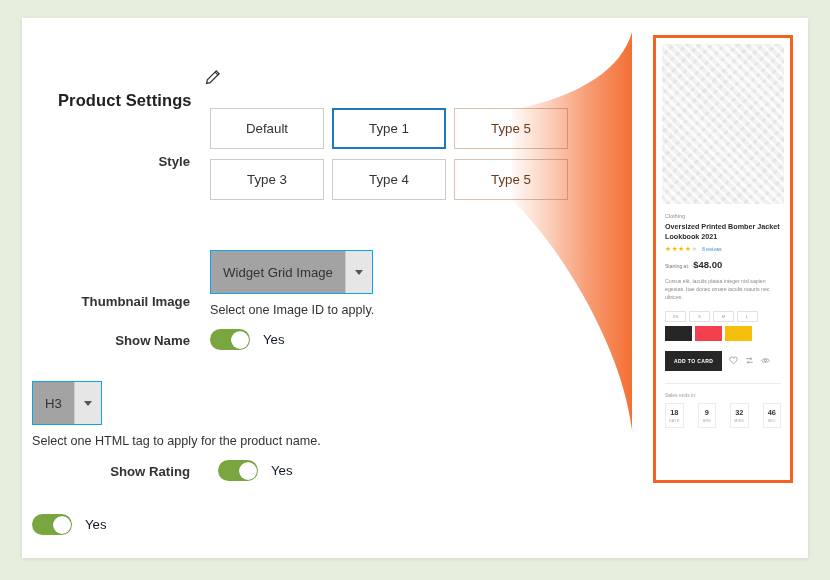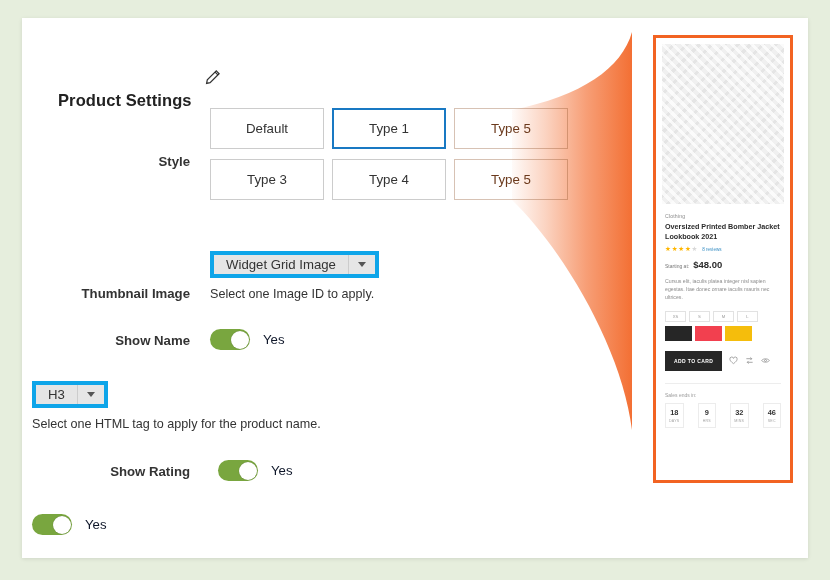--- a/index.html
+++ b/index.html
@@ -86,23 +86,23 @@
   }
   .style-btn.under-beam {
     background: transparent;
     border-color: rgba(140,80,40,.35);
     color: #6b3a1d;
   }
 
   
   .sel {
     display: inline-flex;
-    height: 27px;
-    border: 4px solid #0ea5e9;
-    background: #e5e5e5;
+    height: 44px;
+    border: 1px solid #0ea5e9;
+    background: #a3a3a3;
     align-items: stretch;
     cursor: pointer;
   }
   .sel .sel-value {
     display: flex; align-items: center;
     padding: 0 12px;
     font-size: 13.2px;
     color: #333333;
     white-space: nowrap;
   }

